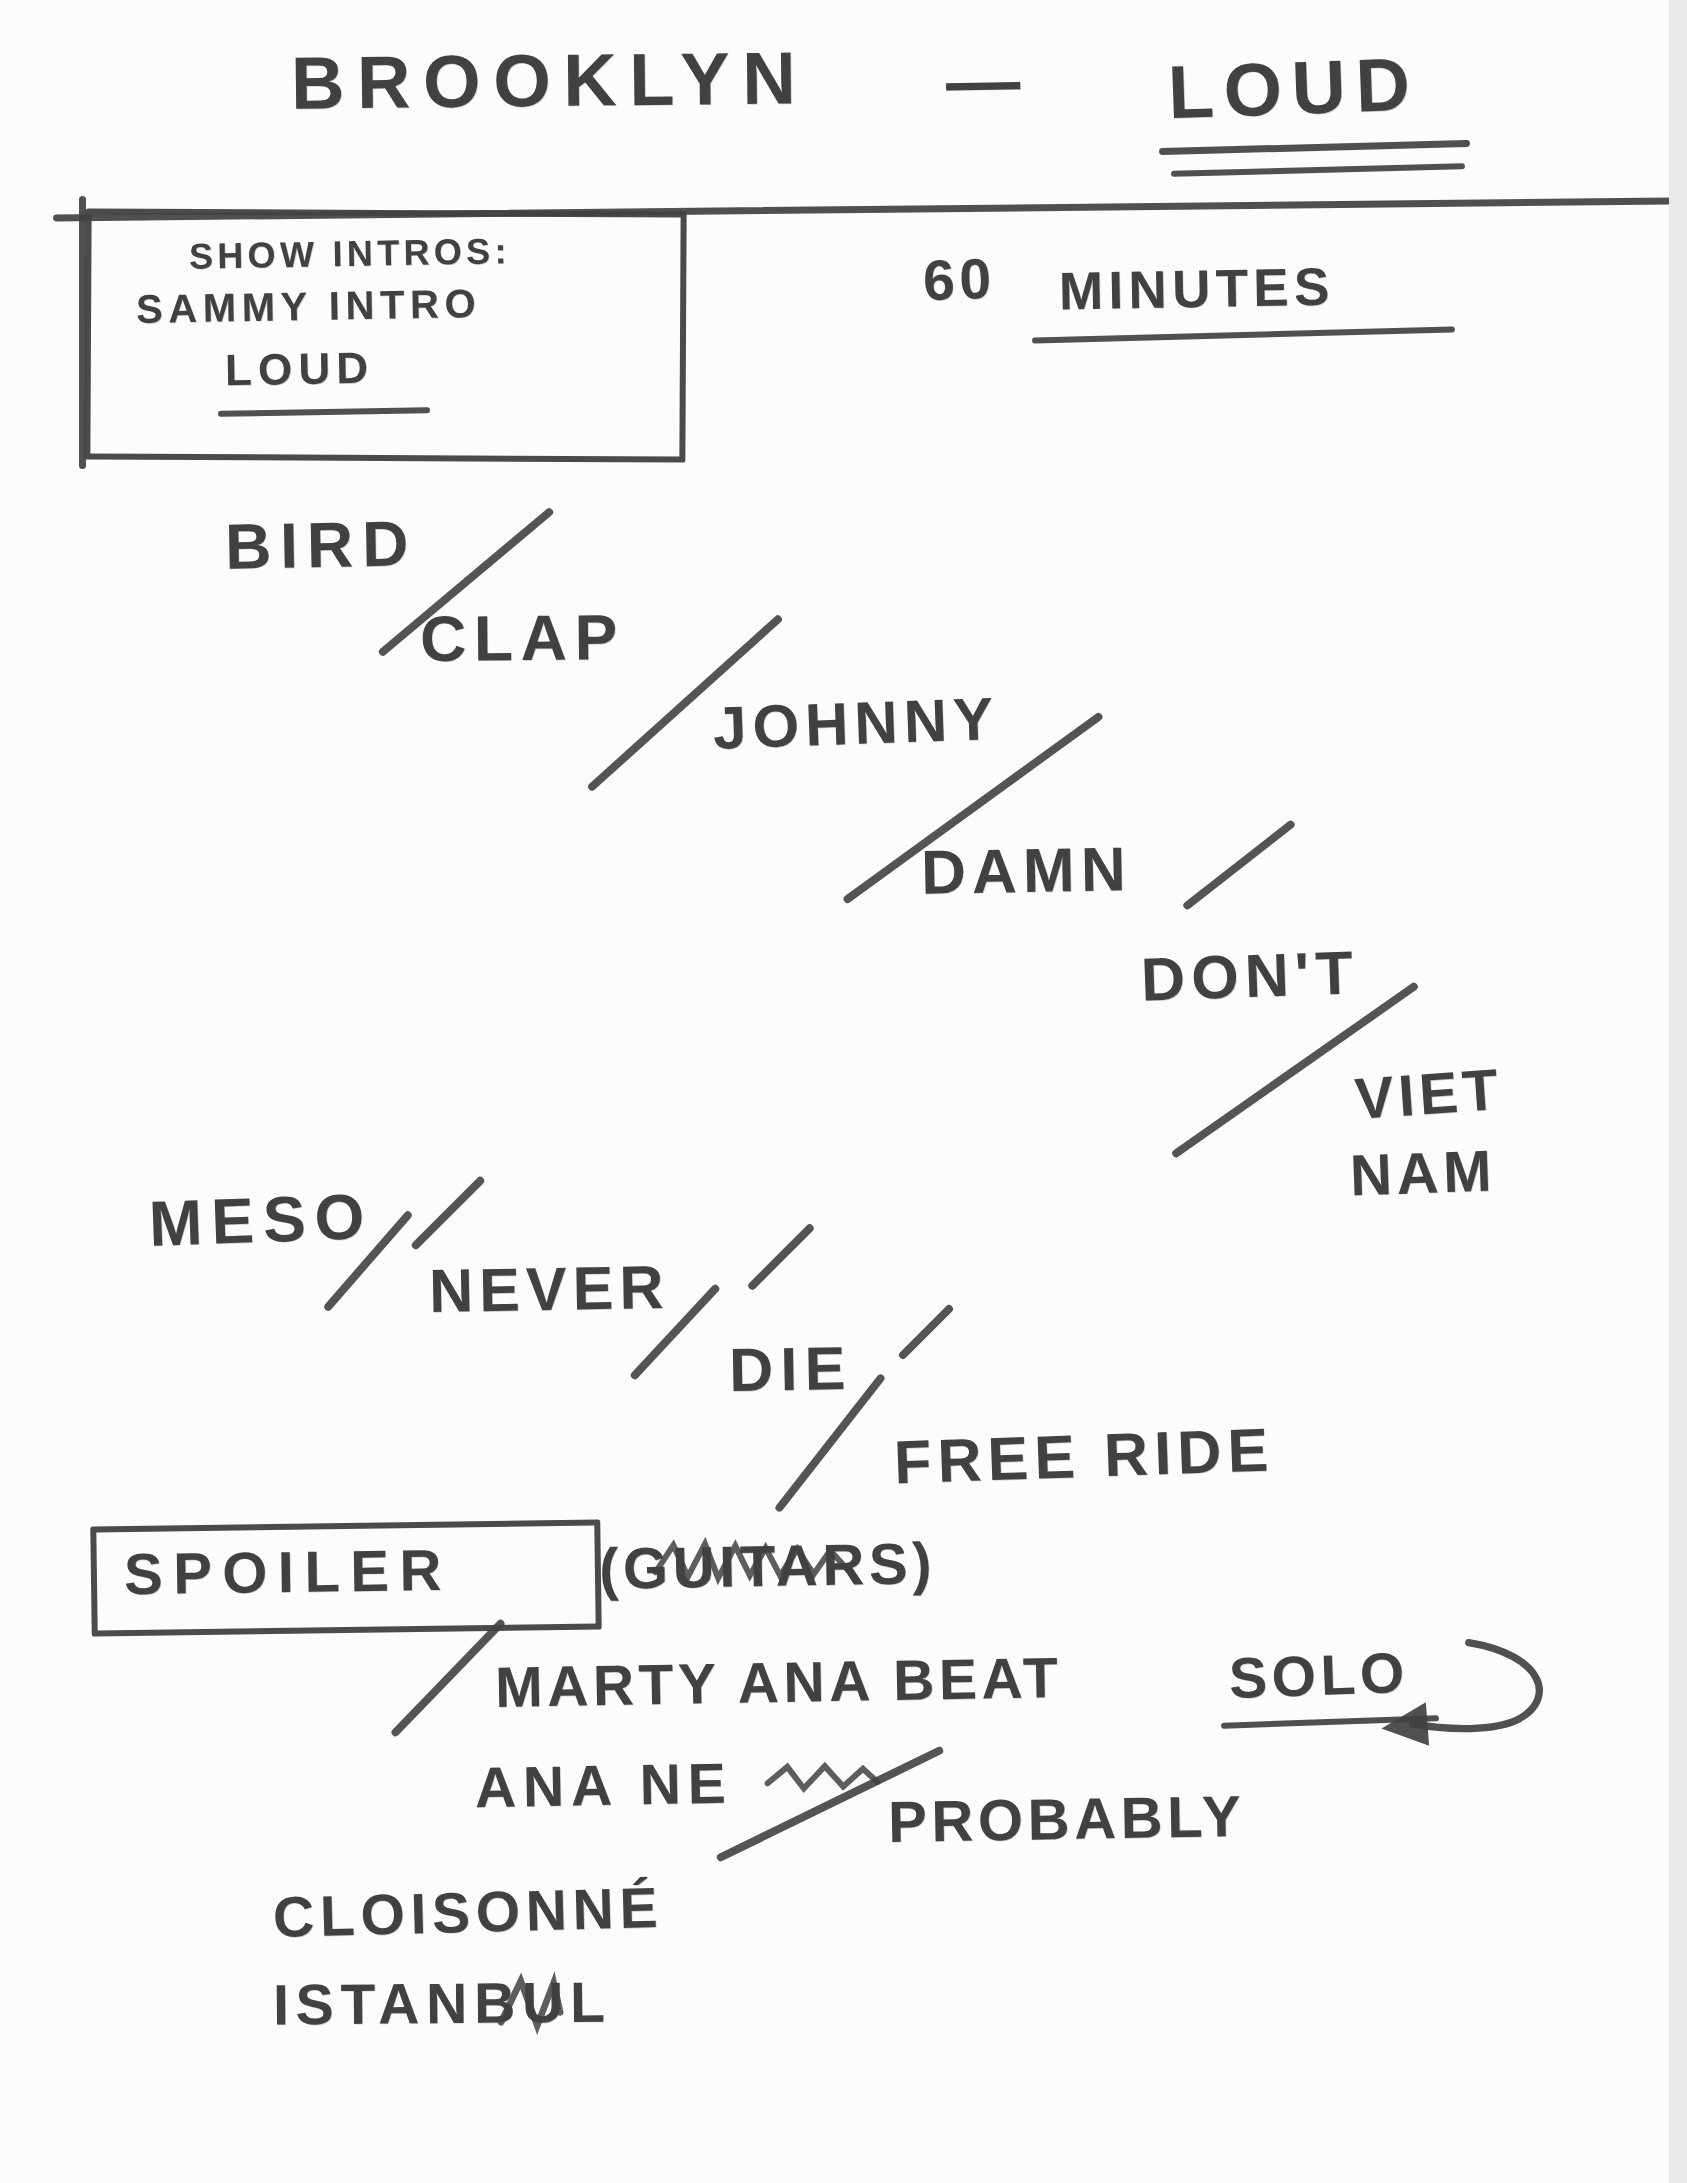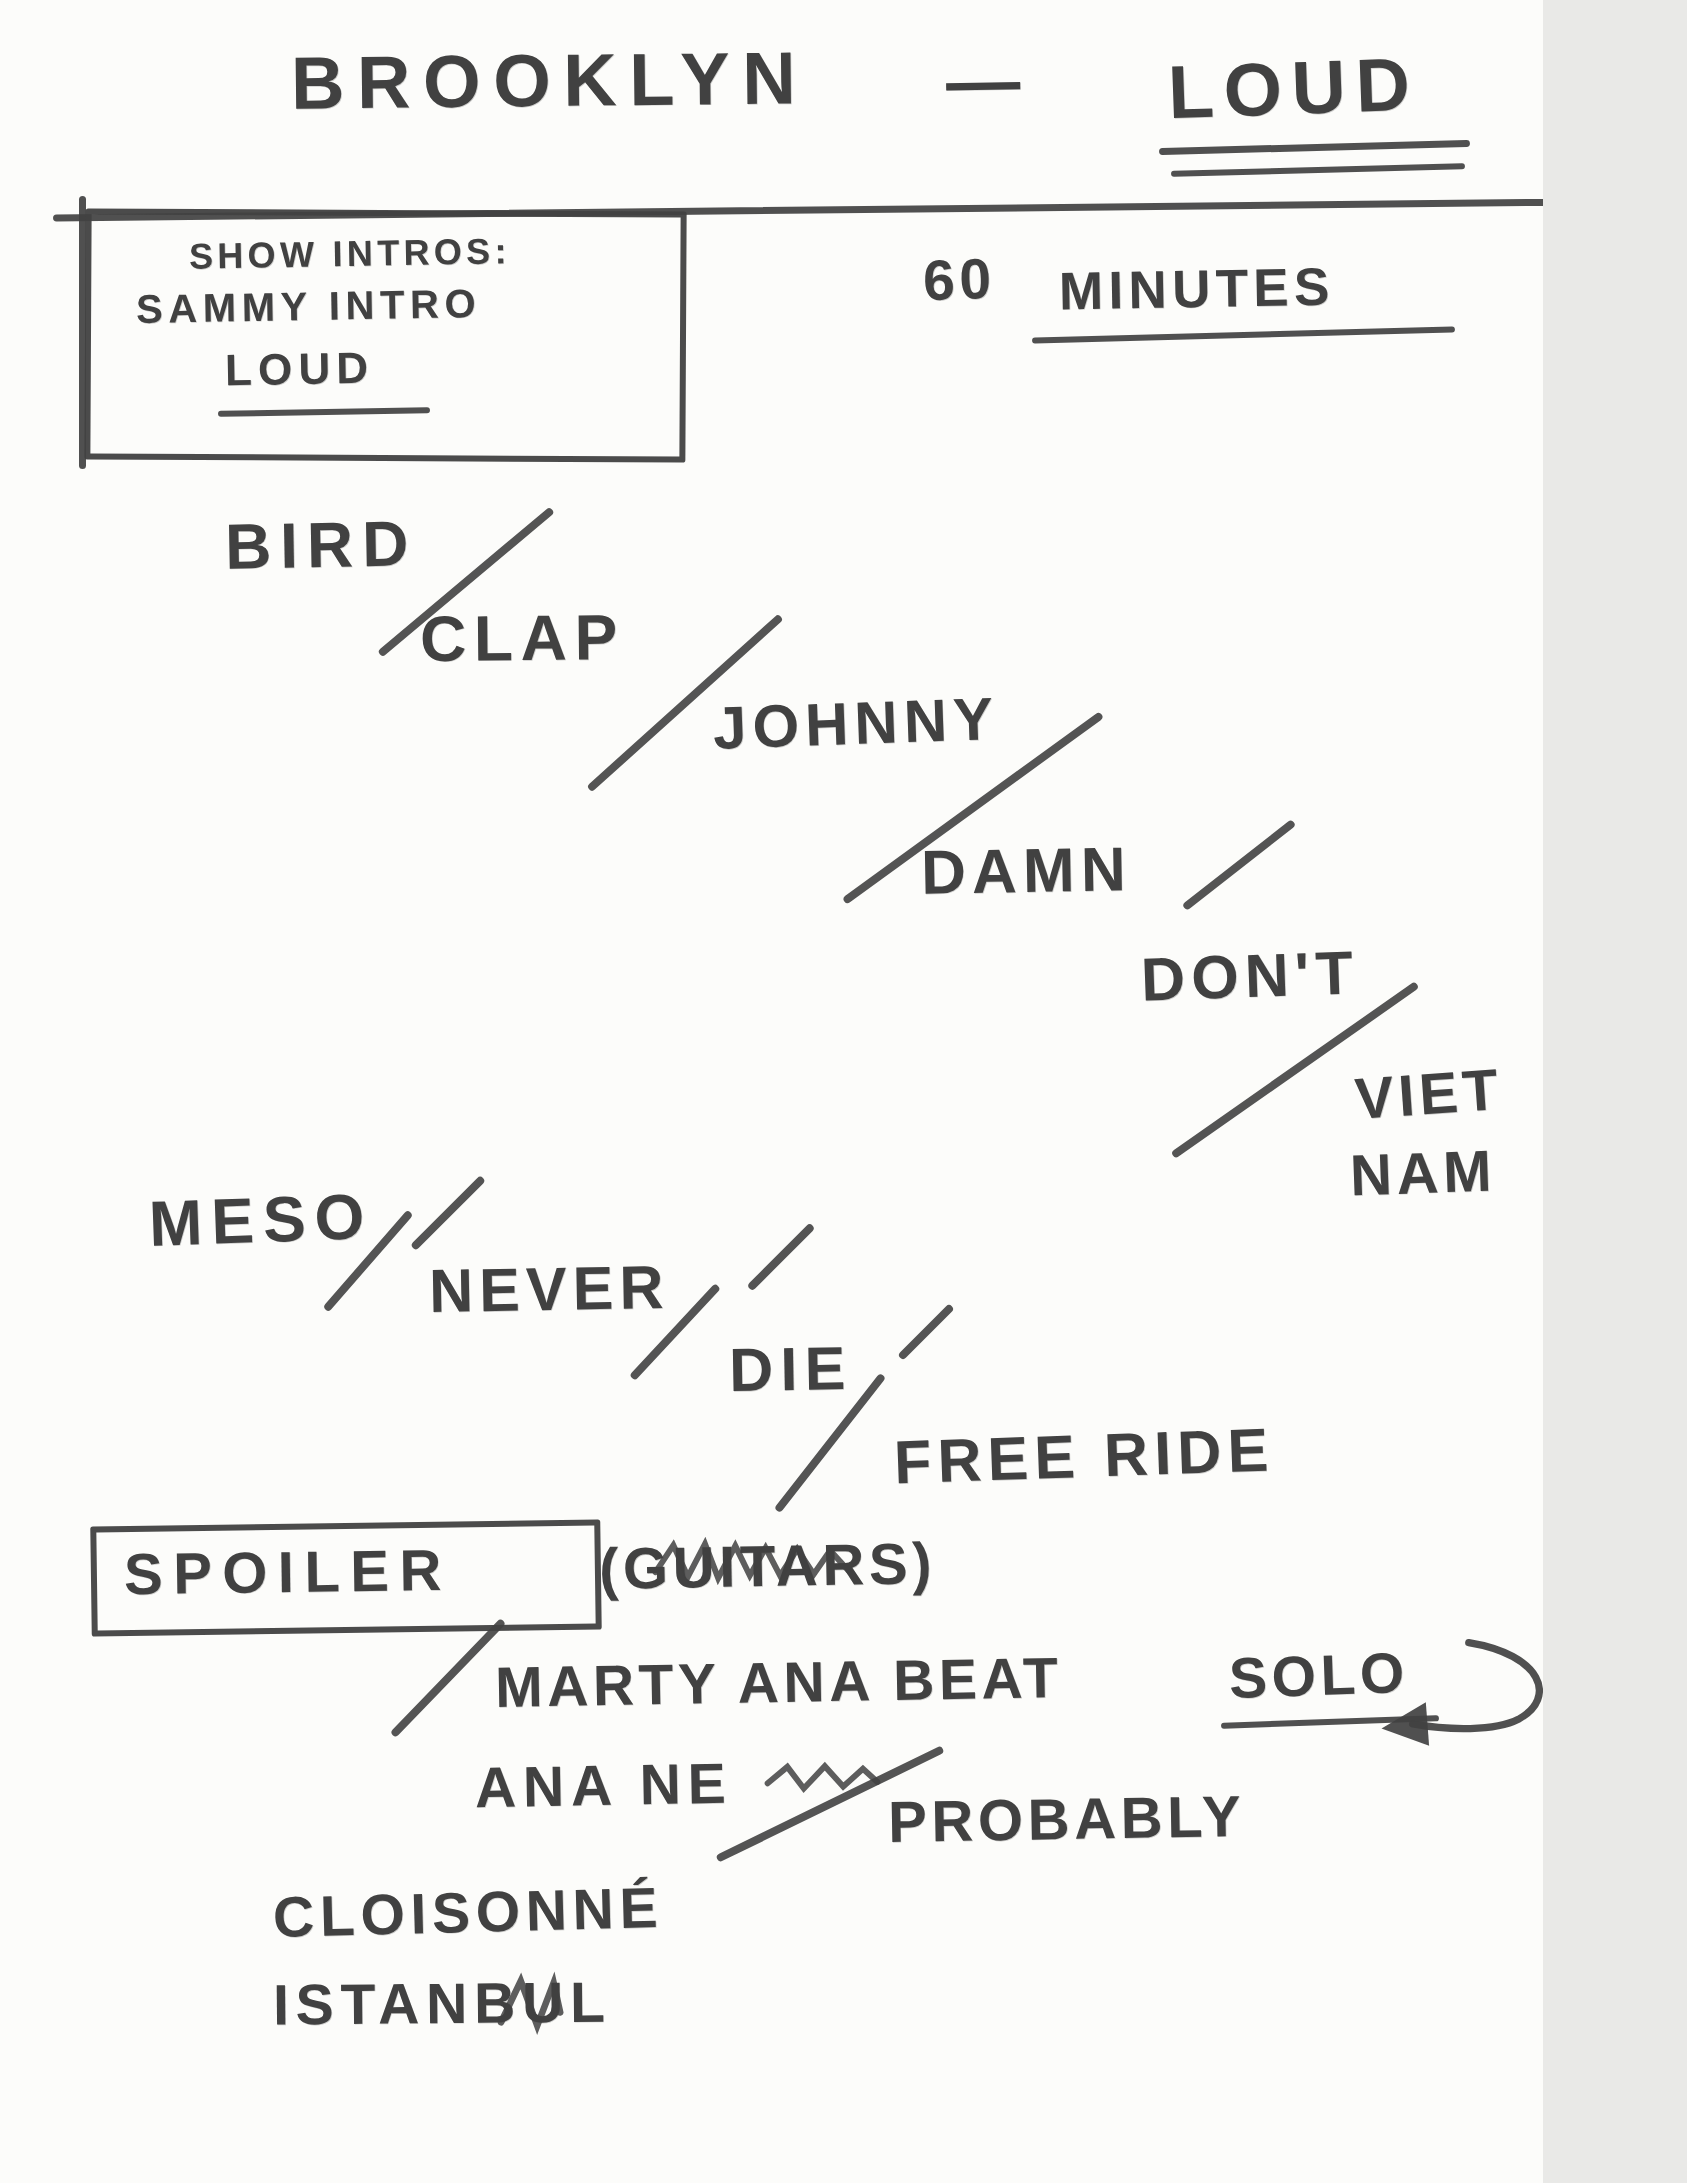--- a/index.html
+++ b/index.html
@@ -2,21 +2,21 @@
 <html style="font-size:10.6px"><head>
 <meta charset="utf-8">
 <style>
   :root{
     --ink:#414141;
     --paper:#fcfcfa;
   }
   html,body{margin:0;padding:0;background:#e9e9e7;}
   #paper{
     position:relative;
-    width:1543px;height:2183px;
+    width:1669px;height:2183px;
     background:var(--paper);
     overflow:hidden;
     font-family:"Liberation Sans","DejaVu Sans",sans-serif;
     color:var(--ink);
   }
   .hand{
     position:absolute;
     font-weight:bold;
     color:var(--ink);
     white-space:nowrap;

